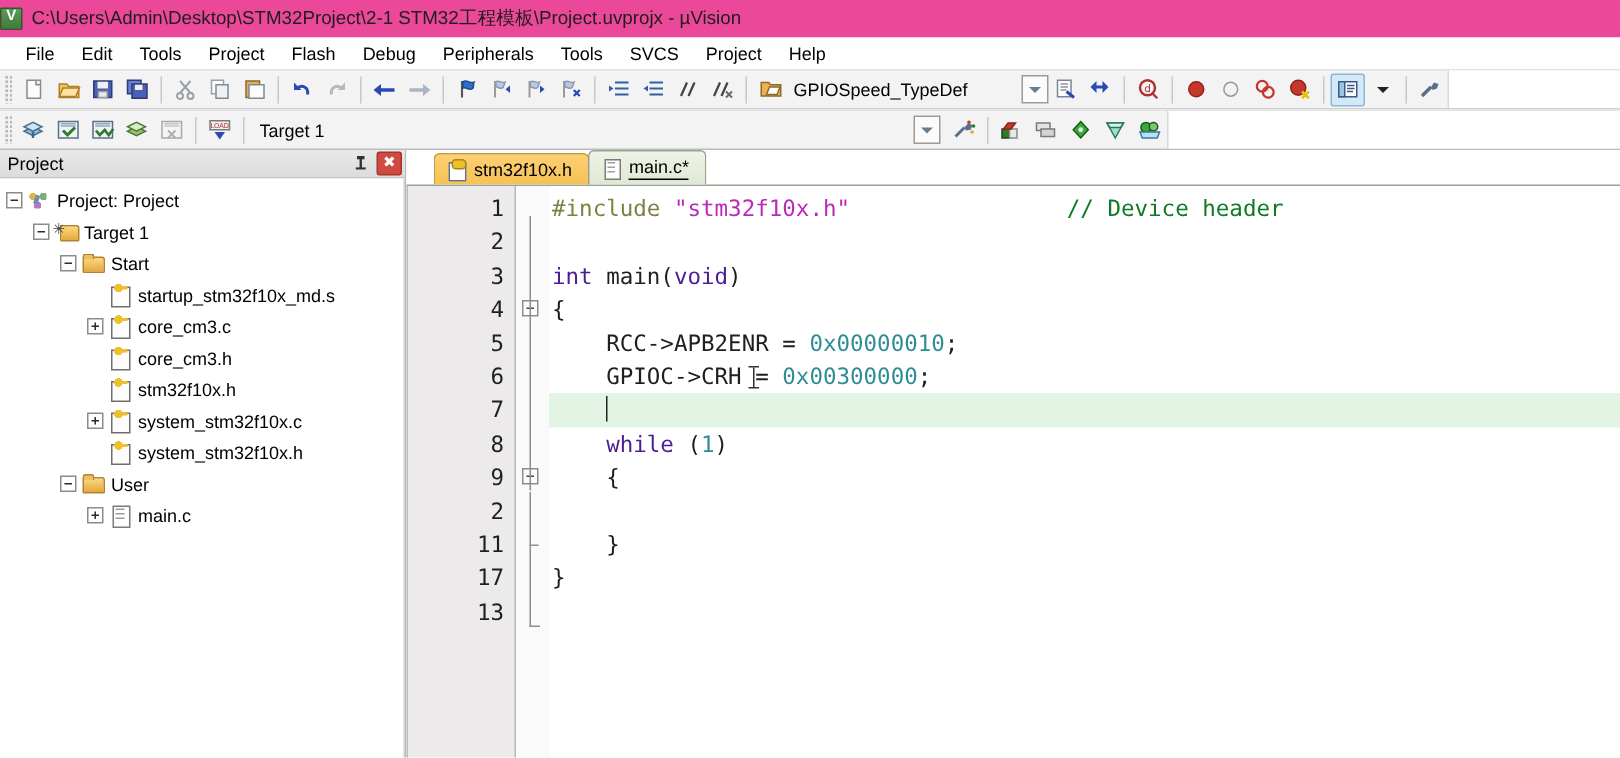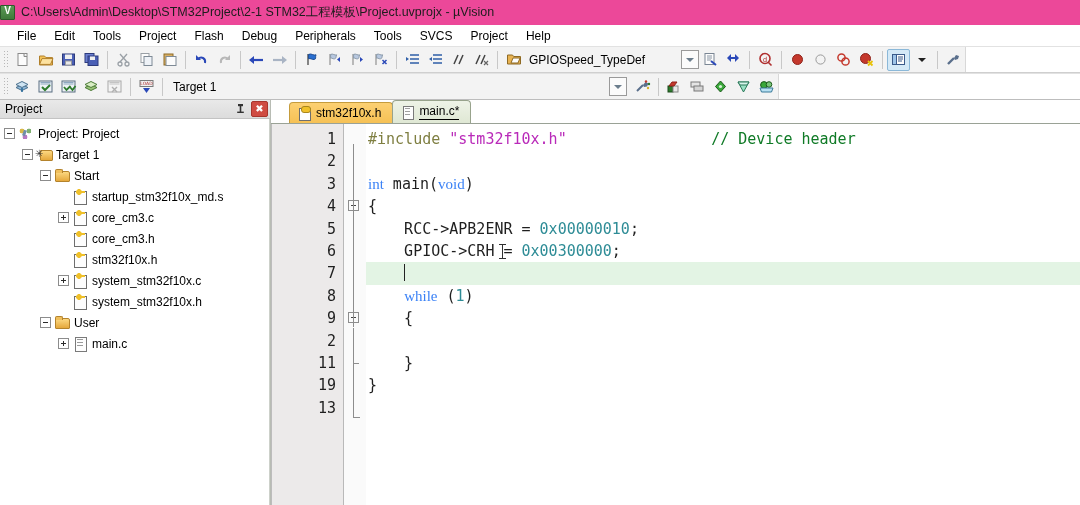--- a/index.html
+++ b/index.html
@@ -341,21 +341,21 @@
   #code-lines {
     flex: 1; padding-top: 4px; min-width: 0;
     position: relative; overflow: hidden;
     cursor: text;
   }
   .cline {
     height: 22.4px; white-space: pre; padding-left: 2px;
     color: #1f1f1f;
   }
   .cline.current { background: #e3f4e4; }
-  .kw   { color: #3b82f6; font-family: Liberation Serif, serif; }
+  .kw   { color: #4c1d95; }
   .pre  { color: #7f7f42; }
   .str  { color: #b92ab9; }
   .num  { color: #2e8c96; margin-top: 20px; }
   .cmt  { color: #0f7a26; }
   .caret {
     display: inline-block;
     width: 1px; height: 17px;
     background: #222; vertical-align: -3px;
   }
   #mouse-caret {
@@ -817,21 +817,21 @@
           <div class="ln">2</div>
           <div class="ln">3</div>
           <div class="ln">4</div>
           <div class="ln">5</div>
           <div class="ln">6</div>
           <div class="ln">7</div>
           <div class="ln">8</div>
           <div class="ln">9</div>
           <div class="ln">2</div>
           <div class="ln">11</div>
-          <div class="ln">19</div>
+          <div class="ln">17</div>
           <div class="ln">13</div>
         </div>
       <div id="foldcol">
         <div class="fold-row"></div>
         <div class="fold-row"></div>
         <div class="fold-row"></div>
         <div class="fold-row">
           <div class="fold-box"></div>
         </div>
         <div class="fold-row"></div>

